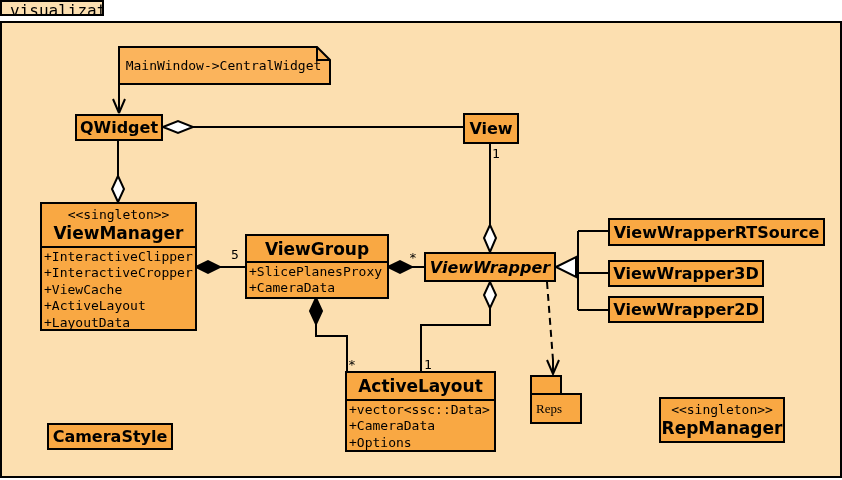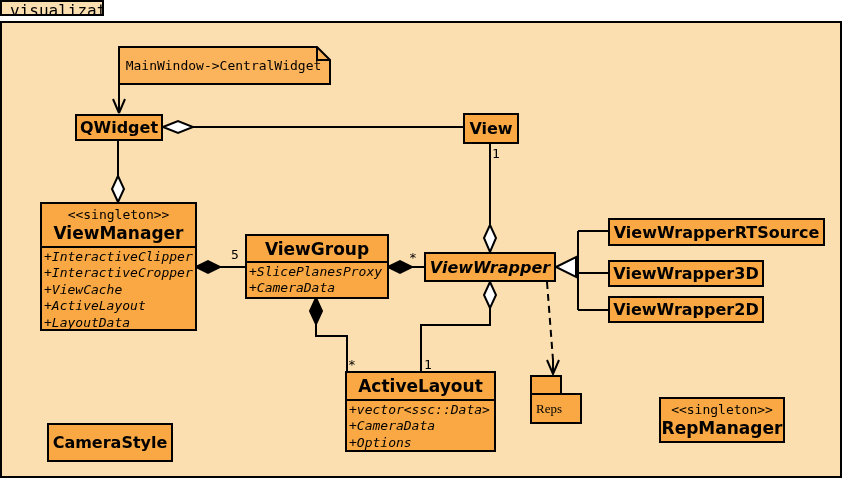--- a/index.html
+++ b/index.html
@@ -40,21 +40,21 @@
   .t.big{font-size:17px;}
   .italic .t{font-style:italic;}
   .hdr{display:flex;flex-direction:column;align-items:center;justify-content:center;}
   .stereo{
     font-family:"DejaVu Sans Mono",monospace;font-size:13px;font-weight:normal;
     line-height:16px;white-space:nowrap;
   }
   .attrs{
     border-top:2px solid var(--c-border,#000);
     font-family:"DejaVu Sans Mono",monospace;font-size:13px;line-height:16.4px;
-    padding:1px 2px;white-space:nowrap;overflow:hidden;font-style:italic;
+    padding:1px 2px;white-space:nowrap;overflow:hidden;
   }
   .mult{
     position:absolute;font-family:"DejaVu Sans Mono",monospace;font-size:13px;
     line-height:13px;white-space:nowrap;
   }
   .reps-tab{position:absolute;left:530px;top:375px;width:32px;height:20px;
     background:var(--c-box-fill,#f9a843);border:2px solid var(--c-border,#000);box-sizing:border-box;}
   .reps-body{position:absolute;left:530px;top:393px;width:52px;height:31px;
     background:var(--c-box-fill,#f9a843);border:2px solid var(--c-border,#000);box-sizing:border-box;
     display:flex;align-items:center;
@@ -127,21 +127,21 @@
 
   <div class="box simple" style="left:608px;top:260px;width:156px;height:27px">
     <span class="t">ViewWrapper3D</span>
   </div>
 
   <div class="box simple" style="left:608px;top:296px;width:156px;height:27px">
     <span class="t">ViewWrapper2D</span>
   </div>
 
 
-  <div class="box simple" style="left:47px;top:423px;width:126px;height:39px">
+  <div class="box simple" style="left:47px;top:423px;width:126px;height:27px">
     <span class="t">CameraStyle</span>
   </div>
 
   <div class="box hdr" style="left:659px;top:397px;width:126px;height:46px">
     <div class="stereo">&lt;&lt;singleton&gt;&gt;</div>
     <div class="t big">RepManager</div>
   </div>
 
   <div class="box" style="left:40px;top:202px;width:157px;height:129px">
     <div class="hdr" style="height:42px">

